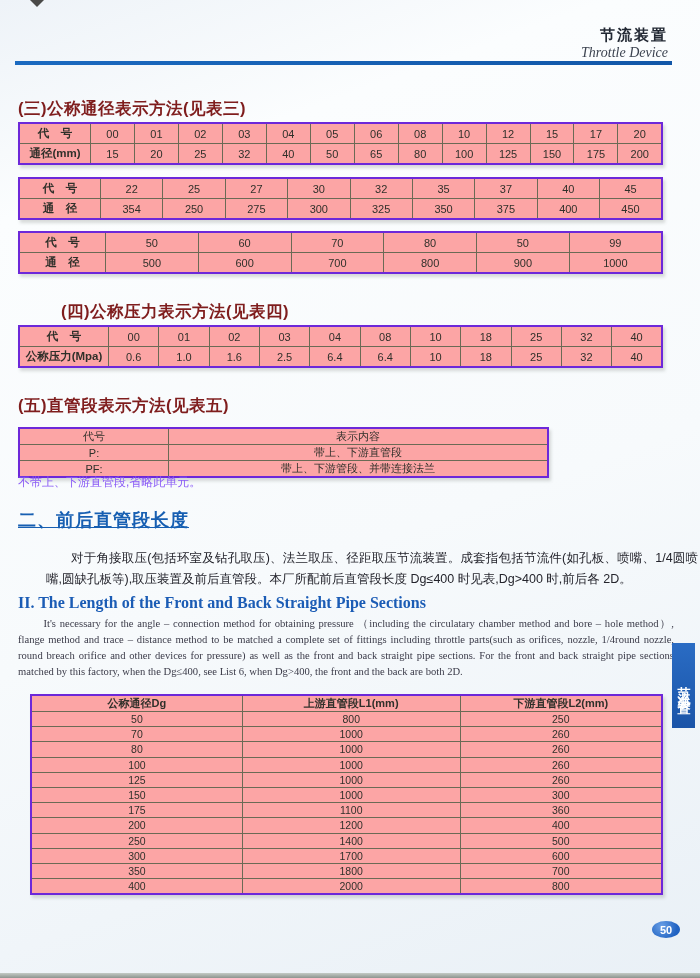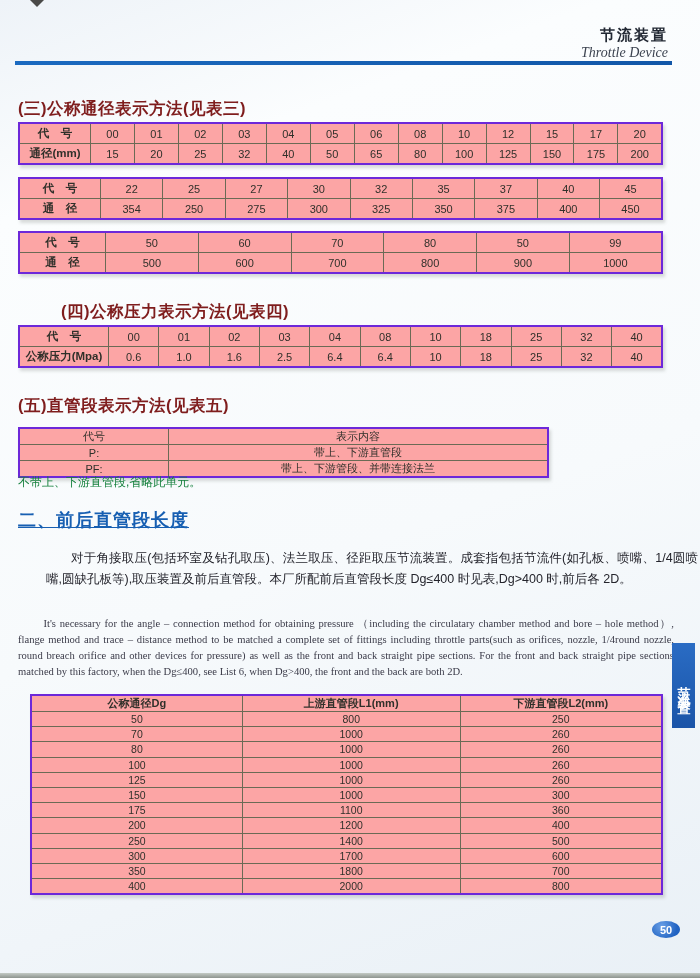--- a/index.html
+++ b/index.html
@@ -19,21 +19,21 @@
   .sec-title{position:absolute;left:18px;font-size:16.5px;font-weight:bold;color:#7f1d1d;letter-spacing:.5px;}
   #s3t{top:98px;} #s4t{top:301px;margin-left:43px;} #s5t{top:395px;}
   .cn-big-title{position:absolute;left:18px;top:508px;font-size:18px;font-weight:bold;color:#175fb2;letter-spacing:1px;text-decoration:underline;}
   .cn-para{position:absolute;left:18px;top:548px;width:652px;font-size:12.5px;line-height:21px;
     color:#24242c;text-indent:2em;text-align:justify;margin-left:28px;}
   .en-title{position:absolute;left:18px;top:594px;font-size:16px;font-weight:bold;color:#1b5cb5;
     font-family:"Liberation Serif","DejaVu Serif",serif;}
   .en-para{position:absolute;left:18px;top:616px;width:656px;font-size:10.6px;line-height:16px;
     color:#3a3a48;text-indent:2.4em;text-align:justify;
     font-family:"Liberation Serif","DejaVu Serif",serif;}
-  .note{position:absolute;left:18px;top:474px;font-size:12px;color:#15803d;}
+  .note{position:absolute;left:18px;top:474px;font-size:12px;color:#8b5cf6;}
   table{border-collapse:collapse;table-layout:fixed;position:absolute;
     background:#fca5a5;border:2px solid #6d28d9;box-shadow:2px 3px 3px rgba(110,120,112,.25);}
   td,th{border:1px solid #6b6a55;text-align:center;padding:0;color:#30302a;font-weight:normal;}
   .ctable td{height:19px;font-size:11px;}
   .ctable td.lbl{font-size:11.5px;font-weight:600;}
   #table1{left:18px;top:122px;width:645px;} #table1 .lbl{width:70px;}
   #table2{left:18px;top:177px;width:645px;} #table2 .lbl{width:80px;}
   #table3{left:18px;top:231px;width:645px;} #table3 .lbl{width:85px;}
   #table4{left:18px;top:325px;width:645px;} #table4 .lbl{width:88px;}
   #table5{left:18px;top:419px;width:531px;margin-top:8px;}
@@ -206,20 +206,21 @@
       <td>带上、下游管段、并带连接法兰</td>
     </tr>
   </tbody>
     </table>
 
   <div class="note">不带上、下游直管段,省略此单元。</div>
 
   <div class="cn-big-title">二、前后直管段长度</div>
   <div class="cn-para">对于角接取压(包括环室及钻孔取压)、法兰取压、径距取压节流装置。成套指包括节流件(如孔板、喷嘴、1/4圆喷嘴,圆缺孔板等),取压装置及前后直管段。本厂所配前后直管段长度 Dg≤400 时见表,Dg&gt;400 时,前后各 2D。</div>
 
+  <div class="en-title">II. The Length of the Front and Back Straight Pipe Sections</div>
   <div class="en-para">It's necessary for the angle – connection method for obtaining pressure （including the circulatary chamber method and bore – hole method）, flange method and trace – distance method to be matched a complete set of fittings including throttle parts(such as orifices, nozzle, 1/4round nozzle, round breach orifice and other devices for pressure) as well as the front and back straight pipe sections. For the front and back straight pipe sections matched by this factory, when the Dg≤400, see List 6, when Dg&gt;400, the front and the back are both 2D.</div>
 
   <table id="pipetable">
     <colgroup>
         <col style="width:33.5%">
         <col style="width:34.5%">
         <col style="width:32%">
       </colgroup>
     <thead>
       <tr>

